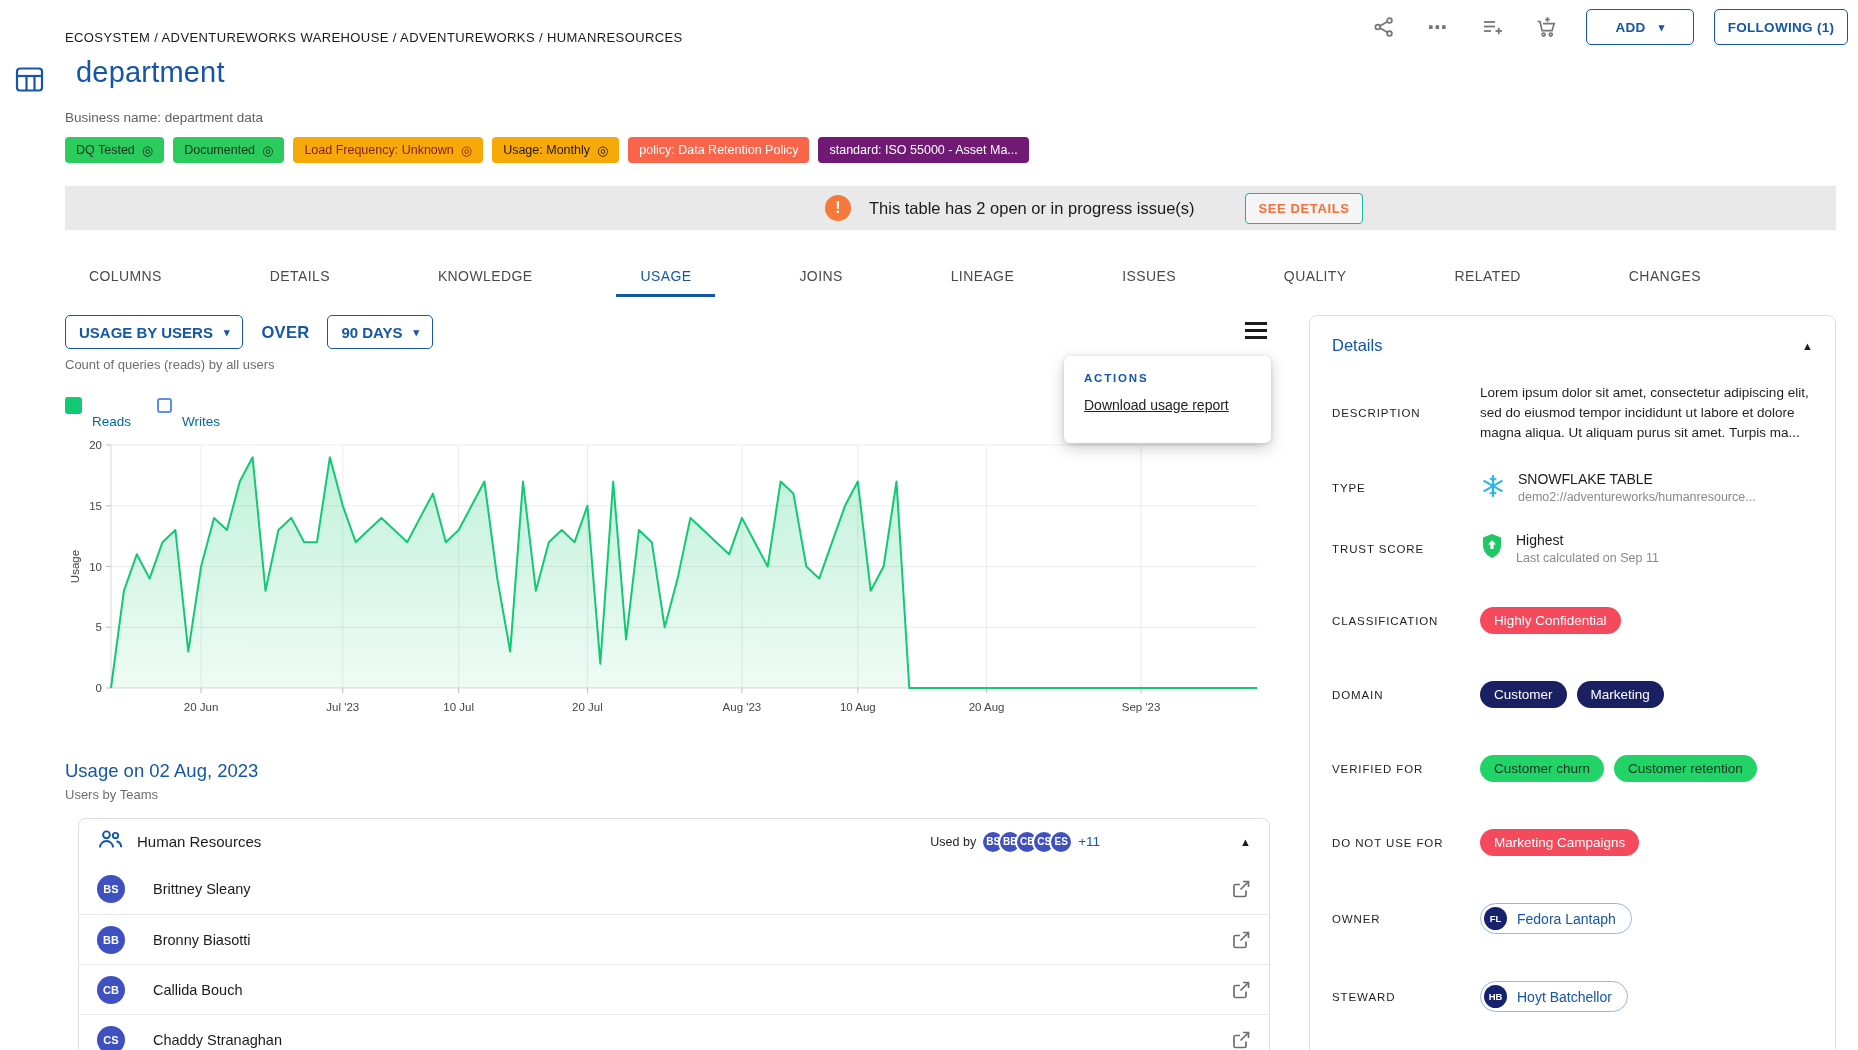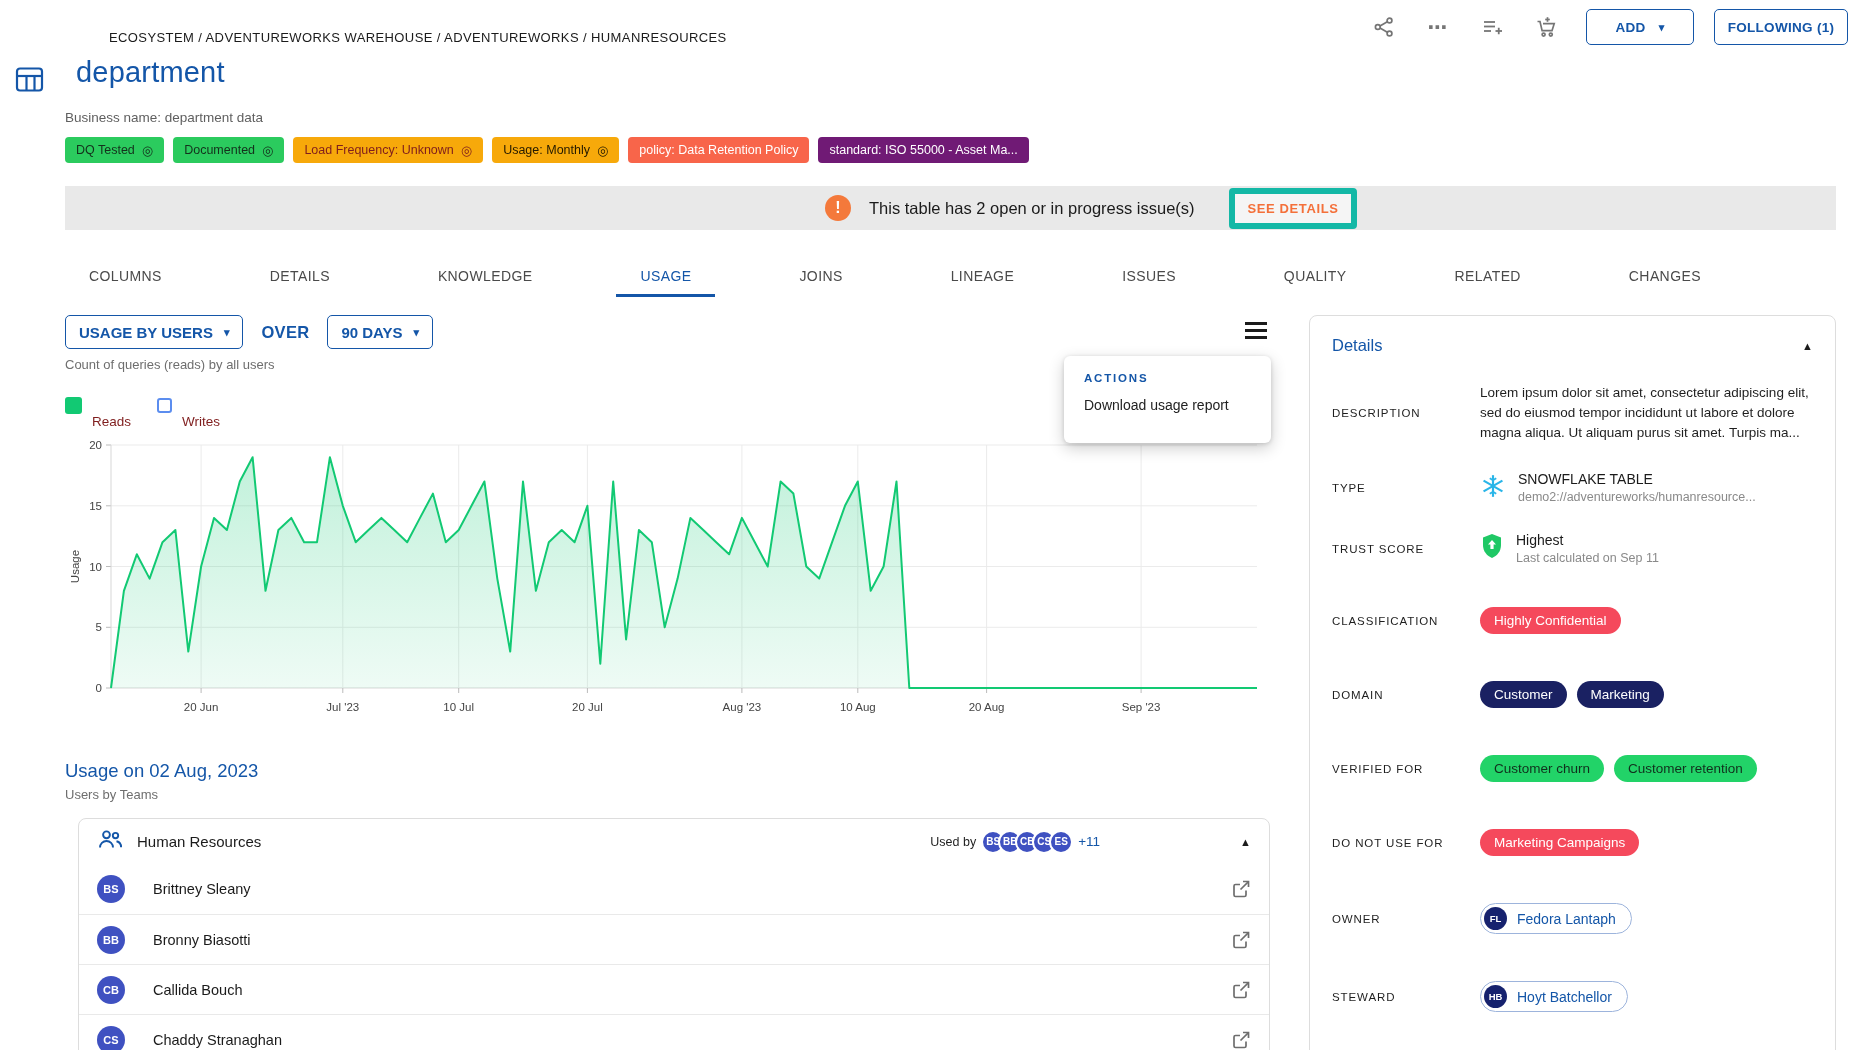--- a/index.html
+++ b/index.html
@@ -1,67 +1,67 @@
 <!DOCTYPE html>
 <html><head>
 <meta charset="utf-8">
 <style>
   * { box-sizing: border-box; }
   body { margin:0; font-family:"Liberation Sans","DejaVu Sans",sans-serif; background:#fff; }
   .app { position:relative; width:1858px; height:1050px; background:#fff; overflow:hidden; }
   .abs { position:absolute; }
 
   
-  .breadcrumb { left:65px; top:30px; font-size:13px; font-weight:500; letter-spacing:.4px; color:#1b1b1b;margin-left:44px; }
+  .breadcrumb { left:65px; top:30px; font-size:13px; font-weight:500; letter-spacing:.4px; color:#1b1b1b; }
   .top-actions { left:1372px; top:8px; display:flex; align-items:center; gap:30px; height:38px; }
   .icon-btn { width:24px; height:24px; display:flex; align-items:center; justify-content:center; color:#757575; cursor:pointer; }
   .btn-outline { border:1.5px solid #1456a8; color:#1456a8; border-radius:5px; height:36px; display:flex; align-items:center; justify-content:center; font-size:13.5px; font-weight:700; background:#fff; letter-spacing:.3px; cursor:pointer; }
   .btn-add { width:108px; gap:13px; margin-left:-2px; }
   .btn-follow { width:134px; margin-left:-10px; }
   .caret { font-size:11px; line-height:1; }
 
   .title-icon { left:14px; top:64px; }
   .page-title { left:76px; top:56px; font-size:29px; font-weight:500; color:#1456a8; letter-spacing:.2px; }
   .business { left:65px; top:110px; font-size:13.5px; color:#5f5f5f; }
 
   .badges { left:65px; top:137px; display:flex; gap:9px; }
   .badge { height:26px; border-radius:4px; padding:0 11px; display:flex; align-items:center; gap:7px; font-size:12.5px; font-weight:500; white-space:nowrap; }
   .seal { font-size:13px; font-weight:700; }
 
   .alert { left:65px; top:186px; width:1771px; height:44px; background:#e9e9e9; }
   .alert-inner { position:absolute; left:760px; top:0; height:100%; display:flex; align-items:center; gap:18px; }
   .alert-icon { width:26px; height:26px; border-radius:50%; background:#f4793b; color:#fff; font-weight:700; font-size:16px; display:flex; align-items:center; justify-content:center; }
   .alert-text { font-size:16.5px; color:#1b1b1b; }
-  .alert-btn { margin-left:16px; border:6px solid #14b8a6; color:#f4703a; font-size:13px; font-weight:700; letter-spacing:.6px; padding:7px 13px; border-radius:4px; background:rgba(255,255,255,.55); cursor:pointer; }
+  .alert-btn { margin-left:32px; border:1px solid #14b8a6; color:#f4703a; font-size:13px; font-weight:700; letter-spacing:.6px; padding:7px 13px; border-radius:4px; background:rgba(255,255,255,.55); cursor:pointer; }
 
   .tabs { left:65px; top:257px; width:1660px; display:flex; justify-content:space-between; }
   .tab { height:40px; line-height:38px; padding:0 24px; font-size:14px; font-weight:500; letter-spacing:.4px; color:#4a4a4a; cursor:pointer; }
   .tab.active { color:#1456a8; border-bottom:3px solid #1456a8; }
 
   .controls { left:65px; top:315px; display:flex; align-items:center; gap:18px; }
   .select-btn { border:1.5px solid #1456a8; border-radius:5px; height:34px; padding:0 13px; display:flex; align-items:center; gap:11px; font-size:15px; font-weight:700; color:#1456a8; background:#fff; cursor:pointer; }
   .over { font-size:16.5px; font-weight:700; color:#1456a8; letter-spacing:.3px; }
 
   .hamburger { left:1245px; top:322px; width:22px; cursor:pointer; }
   .hamburger div { height:2.6px; background:#1b1b1b; margin-bottom:4.4px; }
 
   .chart-note { left:65px; top:357px; font-size:13px; color:#6e6e6e; }
   .legend { left:65px; top:382px; display:flex; align-items:center; gap:10px; }
   .swatch { width:17px; height:17px; border-radius:3px; }
-  .legend-label { font-size:13.5px; color:#7f1d1d;margin-top:32px; }
+  .legend-label { font-size:13.5px; color:#0369a1;margin-top:32px; }
   .checkbox { width:15px; height:15px; border:2px solid #5b8def; border-radius:3px; background:#fff; margin-left:16px; cursor:pointer; }
 
   .chart-wrap { left:65px; top:430px; width:1200px; height:290px; }
   .chart-wrap svg { width:100%; height:100%; }
   .tick { font-size:11.5px; fill:#444; font-family:"Liberation Sans","DejaVu Sans",sans-serif; }
 
   .popup { left:1064px; top:356px; width:207px; height:87px; background:#fff; border-radius:6px; z-index:10;
            box-shadow:0 1px 4px rgba(0,0,0,.14), 0 5px 16px rgba(0,0,0,.20); }
   .popup-head { padding:16px 20px 0; font-size:11.5px; font-weight:700; color:#1456a8; letter-spacing:1.8px; }
-  .popup-item { padding:13px 20px; font-size:14px; color:#222; cursor:pointer; }
+  .popup-item { padding:13px 20px; font-size:14px; color:#222; cursor:pointer;text-decoration:underline; }
 
   .usage-title { left:65px; top:760px; font-size:18.5px; font-weight:500; color:#1456a8; }
   .usage-sub { left:65px; top:787px; font-size:13px; color:#6e6e6e; }
 
   .team-card { left:78px; top:818px; width:1192px; height:400px; border:1px solid #ddd; border-radius:8px; background:#fff; }
   .team-head { height:45px; display:flex; align-items:center; padding:0 18px; }
   .team-name { font-size:15px; font-weight:500; margin-left:14px; color:#1b1b1b; }
   .used-by { margin-left:auto; display:flex; align-items:center; }
   .used-label { font-size:12.5px; color:#1f1f1f; margin-right:12px; }
   .avatar { border-radius:50%; background:#3f51c1; color:#fff; font-weight:700; display:flex; align-items:center; justify-content:center; }

